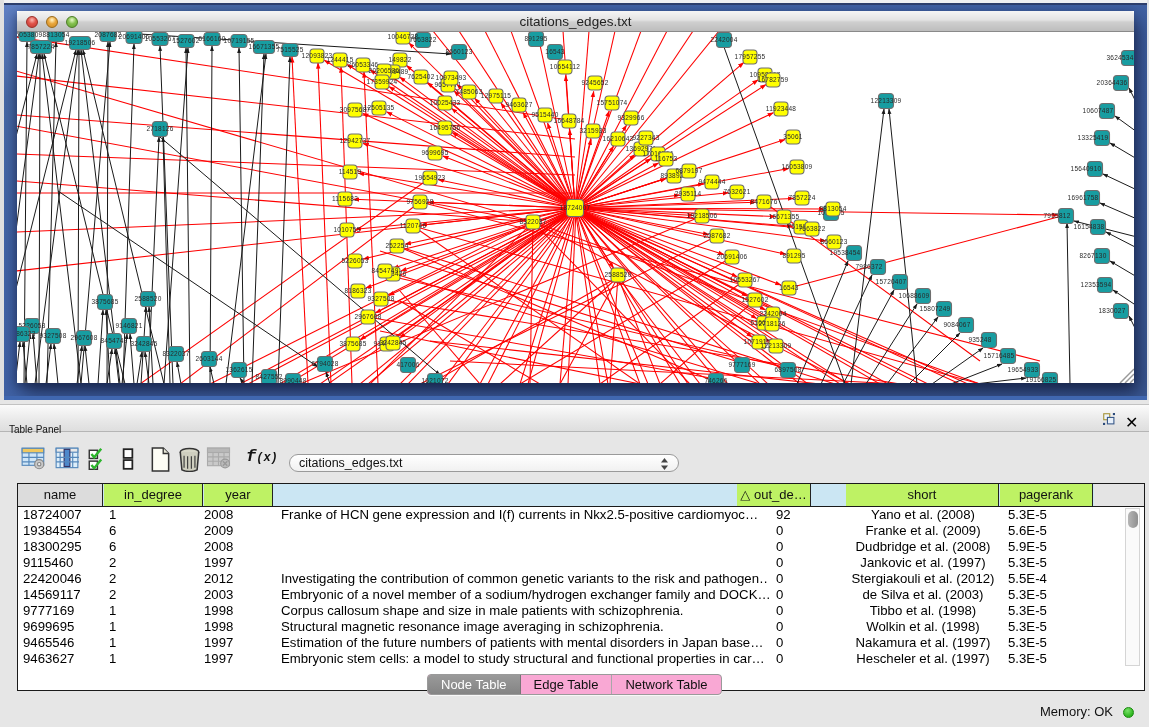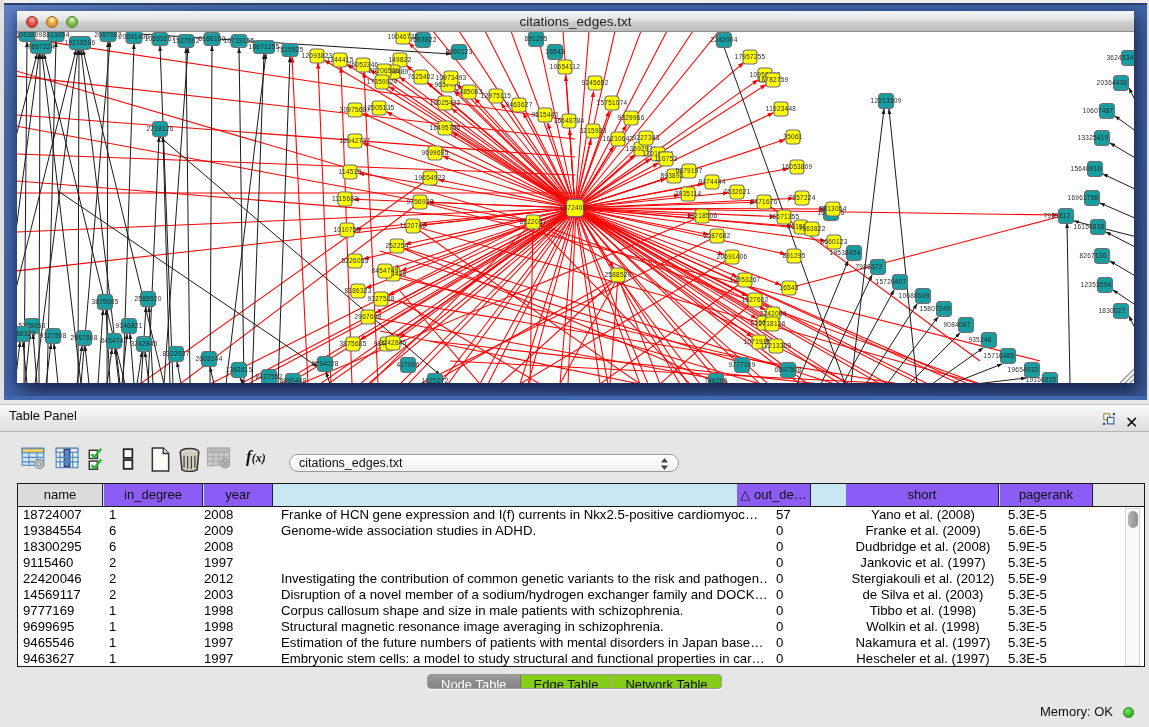--- a/index.html
+++ b/index.html
@@ -20,45 +20,45 @@
 #tl2{left:29px;background:radial-gradient(circle at 50% 30%,#ffe9b0 8%,#e8a63c 45%,#cf8b25 100%);border:.5px solid #9a6a1b}
 #tl3{left:49px;background:radial-gradient(circle at 50% 30%,#d6f0b4 8%,#84c04e 45%,#63a233 100%);border:.5px solid #4c7d26}
 #canvas{position:absolute;left:0;top:21px;width:1117px;height:351px;background:#fff;overflow:hidden}
 .er{stroke:#fe0000;stroke-width:1.05}
 .eb{stroke:#1a1a1a;stroke-width:1}
 .nl{fill:#2a2a2a;text-anchor:middle;font-family:"Liberation Sans",sans-serif;letter-spacing:.25px}
 
 #panel{position:absolute;left:0;top:400px;width:1149px;height:327px;background:#e6e6e6}
 #phead{position:absolute;left:0;top:4px;width:1149px;height:28px;
  background:linear-gradient(#fbfbfb,#e8e8e8 60%,#dedede);border-top:1px solid #c2c2c2;border-bottom:1px solid #b5b5b5}
-#phead .pt{position:absolute;left:9px;top:3px;font-size:13px;color:#111}
+#phead .pt{position:absolute;left:9px;top:19px;font-size:10px;color:#111}
 #pfloat{position:absolute;right:34px;top:8px;width:12px;height:12px}
 #pclose{position:absolute;right:12px;top:8px;width:12px;height:12px}
 #toolbar{position:absolute;left:0;top:33px;width:1149px;height:48px}
 .ic{position:absolute;top:14px}
 #dropdown{position:absolute;left:289px;top:21px;width:390px;height:18px;background:linear-gradient(#fff,#f1f1f1);
  border:1px solid #9a9a9a;border-radius:9px;font-size:12.5px;color:#111;line-height:16px;padding-left:9px}
 #dropdown svg{position:absolute;right:9px;top:2px}
 
-#tbl{position:absolute;left:17px;top:83px;width:1128px;height:184px;background:#fff;
+#tbl{position:absolute;left:17px;top:83px;width:1128px;height:208px;background:#fff;
  border:1px solid #1a1a1a}
 #thead{position:absolute;left:0;top:0;width:1126px;height:23px;background:#cbe6f3;border-bottom:1px solid #1a1a1a}
 .th{position:absolute;top:0;height:22px;border-right:1px solid #222;font-size:13px;color:#111;
- text-align:center;line-height:21px;overflow:hidden;background:#8b5cf6}
+ text-align:center;line-height:21px;overflow:hidden;background:#bef264}
 #tbody{position:absolute;left:0;top:23px;width:1126px;height:160px;overflow:hidden;font-size:13.2px;color:#000}
 .tr{position:relative;height:16px;white-space:nowrap}
 .tr div{position:absolute;top:0;height:16px;line-height:15px;overflow:hidden}
 .c0{left:5px;width:80px}.c1{left:91px;width:95px}.c2{left:186px;width:68px}
 .c3{left:263px;width:488px}.c4{left:758px;width:70px}.c5{left:828px;width:154px;text-align:center}
 .c6{left:990px;width:100px}
 #vscroll{position:absolute;right:4px;top:24px;width:15px;height:158px;background:#fafafa;border:1px solid #d5d5d5}
 #vthumb{position:absolute;left:1.5px;top:2px;width:10px;height:17px;background:linear-gradient(90deg,#b5b5b5,#8f8f8f);border-radius:5px}
 
-#tabs{position:absolute;left:427px;top:274px;height:15px;display:flex;
- border:1px solid #9a9a9a;border-radius:4px;overflow:hidden;background:#84cc16;
+#tabs{position:absolute;left:427px;top:274px;height:21px;display:flex;
+ border:1px solid #9a9a9a;border-radius:4px;overflow:hidden;background:#f9a8d4;
  box-shadow:0 1px 0 rgba(255,255,255,.7)}
 .tab{font-size:13px;line-height:20px;padding:0 13px;color:#111;border-right:1px solid #a8a8a8}
 .tab.sel{background:linear-gradient(#9a9a9a,#848484);color:#fff;border-right:1px solid #777}
 .tab:last-child{border-right:none}
 #mem{position:absolute;right:36px;bottom:8px;font-size:13px;color:#111}
 #memdot{position:absolute;right:15px;bottom:9px;width:11px;height:11px;border-radius:50%;
  background:radial-gradient(circle at 40% 30%,#7ae26a,#2db51e 70%);border:1px solid #1a8a10}
 
 #sliverL{position:absolute;left:0;top:0;width:4px;height:400px;background:#e0e0e0}
 #sliverR{position:absolute;right:0;top:0;width:2px;height:400px;background:#dfe2e6}
@@ -681,21 +681,21 @@
       <path d="M2 4.5 L3.5 21 Q10.5 24 17.5 21 L19 4.5" fill="#cfcfbf" stroke="#333" stroke-width="1.4"></path>
       <path d="M5.5 8 V19 M8.8 8.5 V20 M12.2 8.5 V20 M15.5 8 V19" stroke="#333" stroke-width="1"></path>
     </svg>
     <svg class="ic" style="left:206px" width="25" height="22" viewBox="0 0 22 20">
       <rect x="1" y="1" width="20" height="16" fill="#c9c9c9" stroke="#aaa"></rect>
       <rect x="1" y="1" width="20" height="4" fill="#b8b8b8" stroke="#aaa"></rect>
       <path d="M1 9 H21 M1 13 H21 M6 5 V17 M11 5 V17 M16 5 V17" stroke="#aaa" stroke-width="1"></path>
       <circle cx="17" cy="15" r="4" fill="#bbb" stroke="#999"></circle>
           <path d="M15 13 L19 17 M19 13 L15 17" stroke="#999" stroke-width="1.2"></path>
     </svg>
-    <div class="ic" style="left:246px;top:14px;font-family:Liberation Serif, serif;font-style:italic;font-weight:bold;font-size:17px;color:#111">f<span style="font-size:12px">(x)</span></div>
+    <div class="ic" style="left:246px;top:14px;font-family:Liberation Mono, monospace;font-style:italic;font-weight:bold;font-size:17px;color:#111">f<span style="font-size:12px">(x)</span></div>
     <div id="dropdown">citations_edges.txt
       <svg width="9" height="14" viewBox="0 0 9 14">
             <path d="M4.5 1 L8 5.4 H1 Z" fill="#444"></path>
             <path d="M4.5 13 L1 8.6 H8 Z" fill="#444"></path>
           </svg>
     </div>
   </div>
   <div id="tbl">
    <div id="thead">
      <div class="th" style="left:0;width:85px;background:#dcdcdc">name</div>
@@ -705,29 +705,28 @@
      <div class="th" style="left:828px;width:153px">short</div>
      <div class="th" style="left:982px;width:93px">pagerank</div>
      <div class="th" style="left:1076px;width:50px;background:#e4e4e4;border-right:none"></div>
    </div>
    <div id="tbody">
 <div class="tr">
             <div class="c0">18724007</div>
             <div class="c1">1</div>
             <div class="c2">2008</div>
             <div class="c3">Franke of HCN gene expression and I(f) currents in Nkx2.5-positive cardiomyoc…</div>
-            <div class="c4">57</div>
+            <div class="c4">92</div>
             <div class="c5">Yano et al. (2008)</div>
             <div class="c6">5.3E-5</div>
           </div>
 <div class="tr">
             <div class="c0">19384554</div>
             <div class="c1">6</div>
             <div class="c2">2009</div>
-            <div class="c3">Genome-wide association studies in ADHD.</div>
             <div class="c4">0</div>
             <div class="c5">Franke et al. (2009)</div>
             <div class="c6">5.6E-5</div>
           </div>
 <div class="tr">
             <div class="c0">18300295</div>
             <div class="c1">6</div>
             <div class="c2">2008</div>
             <div class="c4">0</div>
             <div class="c5">Dudbridge et al. (2008)</div>
@@ -741,27 +740,27 @@
             <div class="c5">Jankovic et al. (1997)</div>
             <div class="c6">5.3E-5</div>
           </div>
 <div class="tr">
             <div class="c0">22420046</div>
             <div class="c1">2</div>
             <div class="c2">2012</div>
             <div class="c3">Investigating the contribution of common genetic variants to the risk and pathogen…</div>
             <div class="c4">0</div>
             <div class="c5">Stergiakouli et al. (2012)</div>
-            <div class="c6">5.5E-9</div>
+            <div class="c6">5.5E-4</div>
           </div>
 <div class="tr">
             <div class="c0">14569117</div>
             <div class="c1">2</div>
             <div class="c2">2003</div>
-            <div class="c3">Disruption of a novel member of a sodium/hydrogen exchanger family and DOCK…</div>
+            <div class="c3">Embryonic of a novel member of a sodium/hydrogen exchanger family and DOCK…</div>
             <div class="c4">0</div>
             <div class="c5">de Silva et al. (2003)</div>
             <div class="c6">5.3E-5</div>
           </div>
 <div class="tr">
             <div class="c0">9777169</div>
             <div class="c1">1</div>
             <div class="c2">1998</div>
             <div class="c3">Corpus callosum shape and size in male patients with schizophrenia.</div>
             <div class="c4">0</div>

